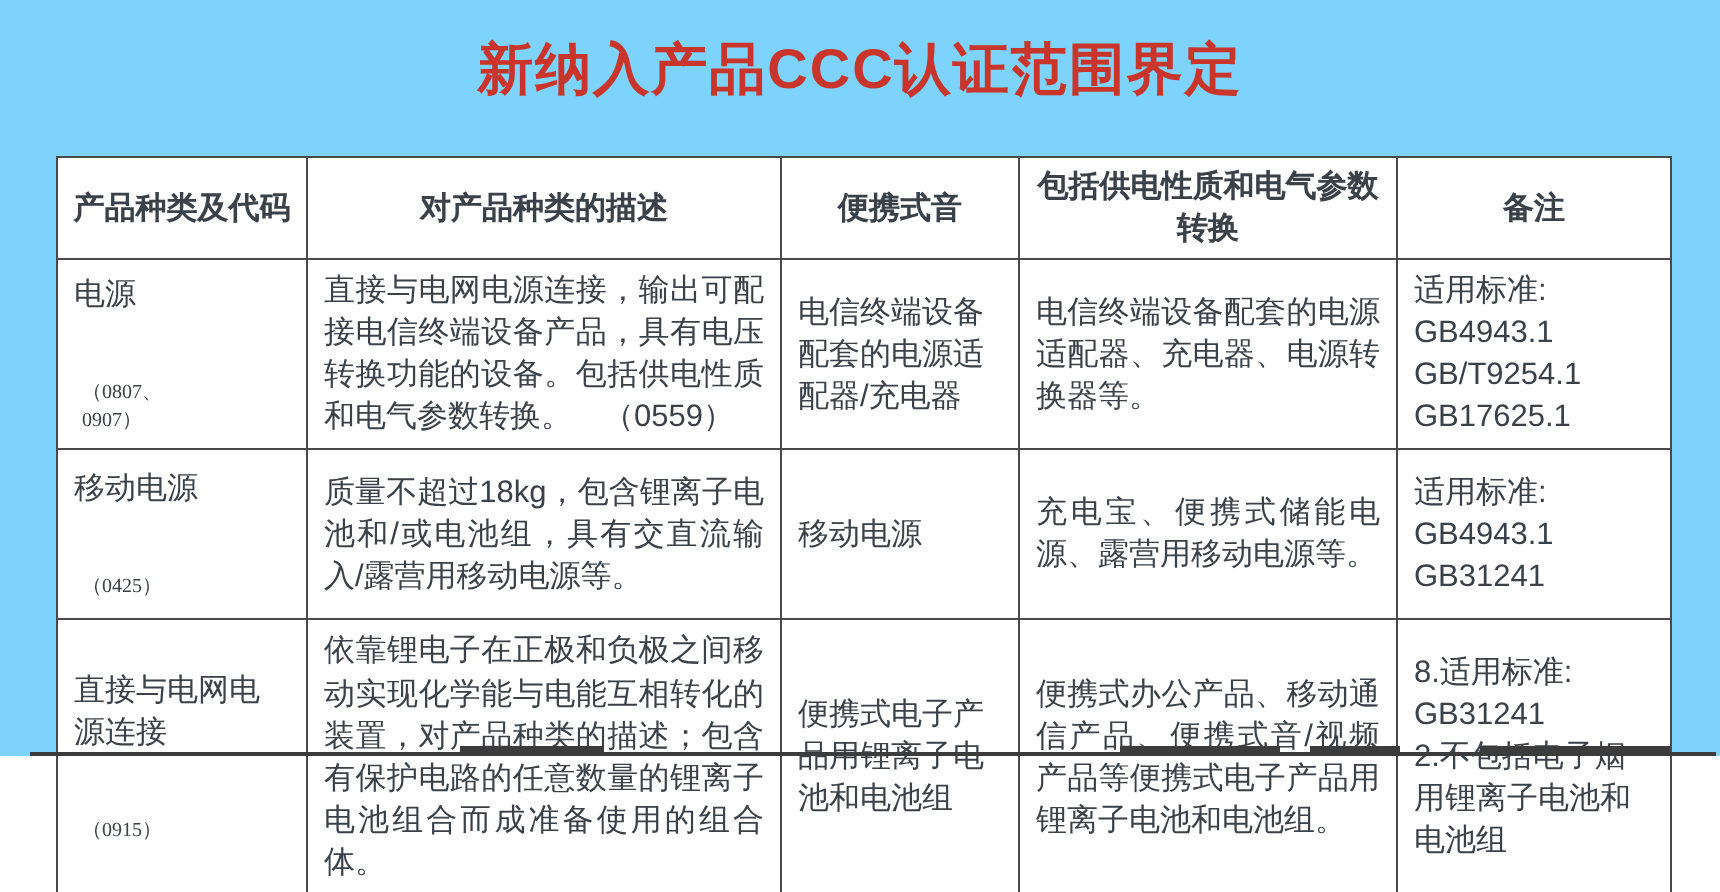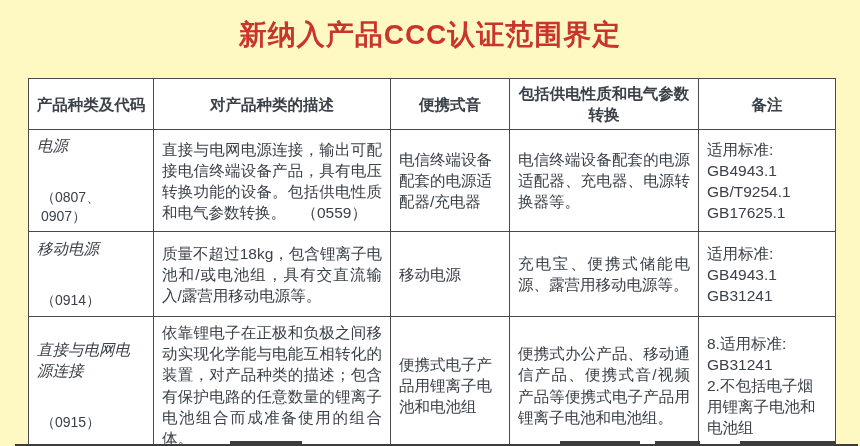--- a/index.html
+++ b/index.html
@@ -8,22 +8,22 @@
     background: #ffffff;
     width: 860px;
     height: 446px;
     overflow: hidden;
     font-family: "Liberation Sans", sans-serif;
     color: #3a4148;
   }
   .page {
     position: relative;
     width: 860px;
-    height: 446px;
-    background: #fef9c3;
+    height: 378px;
+    background: #7dd3fc;
   }
   .doc-title {
     position: absolute;
     top: 16px;
     left: 0;
     width: 860px;
     text-align: center;
     font-size: 28px;
     font-weight: bold;
     color: #c9342b;
@@ -58,27 +58,27 @@
   tr.row-2  { height: 85px; }
   tr.row-3  { height: 131px; }
   col.c1 { width: 125px; }
   col.c2 { width: 237px; }
   col.c3 { width: 119px; }
   col.c4 { width: 189px; }
   col.c5 { width: 137px; }
   .justify { text-align: justify; text-justify: inter-character; }
   .prewrap { white-space: pre-wrap; }
   .code {
-    font-family: Liberation Sans, sans-serif;
+    font-family: Liberation Serif, serif;
     white-space: pre-wrap;
     padding-left: 4px;
-    font-size: 14px;
+    font-size: 10px;
     margin-top: 32px;
   }
-  .cat-name { padding-left: 0; font-style: italic; }
+  .cat-name { padding-left: 0; }
   td.cat { padding-left: 10px; }
   
   .cutoff {
     position: absolute;
     left: 0;
     bottom: 0;
     width: 860px;
     height: 8px;
   }
   .cutoff .baseline {
@@ -135,21 +135,21 @@
         <td>电信终端设备配套的电源适配器/充电器</td>
         <td class="justify">电信终端设备配套的电源适配器、充电器、电源转换器等。</td>
         <td class="prewrap">适用标准:
 GB4943.1
 GB/T9254.1
 GB17625.1</td>
       </tr>
       <tr class="row-2">
         <td class="cat">
           <div class="cat-name">移动电源</div>
-          <div class="code">（0914）</div>
+          <div class="code">（0425）</div>
         </td>
         <td class="justify">质量不超过18kg，包含锂离子电池和/或电池组，具有交直流输入/露营用移动电源等。</td>
         <td>移动电源</td>
         <td class="justify">充电宝、便携式储能电源、露营用移动电源等。</td>
         <td class="prewrap">适用标准:
 GB4943.1
 GB31241</td>
       </tr>
       <tr class="row-3">
         <td class="cat">

